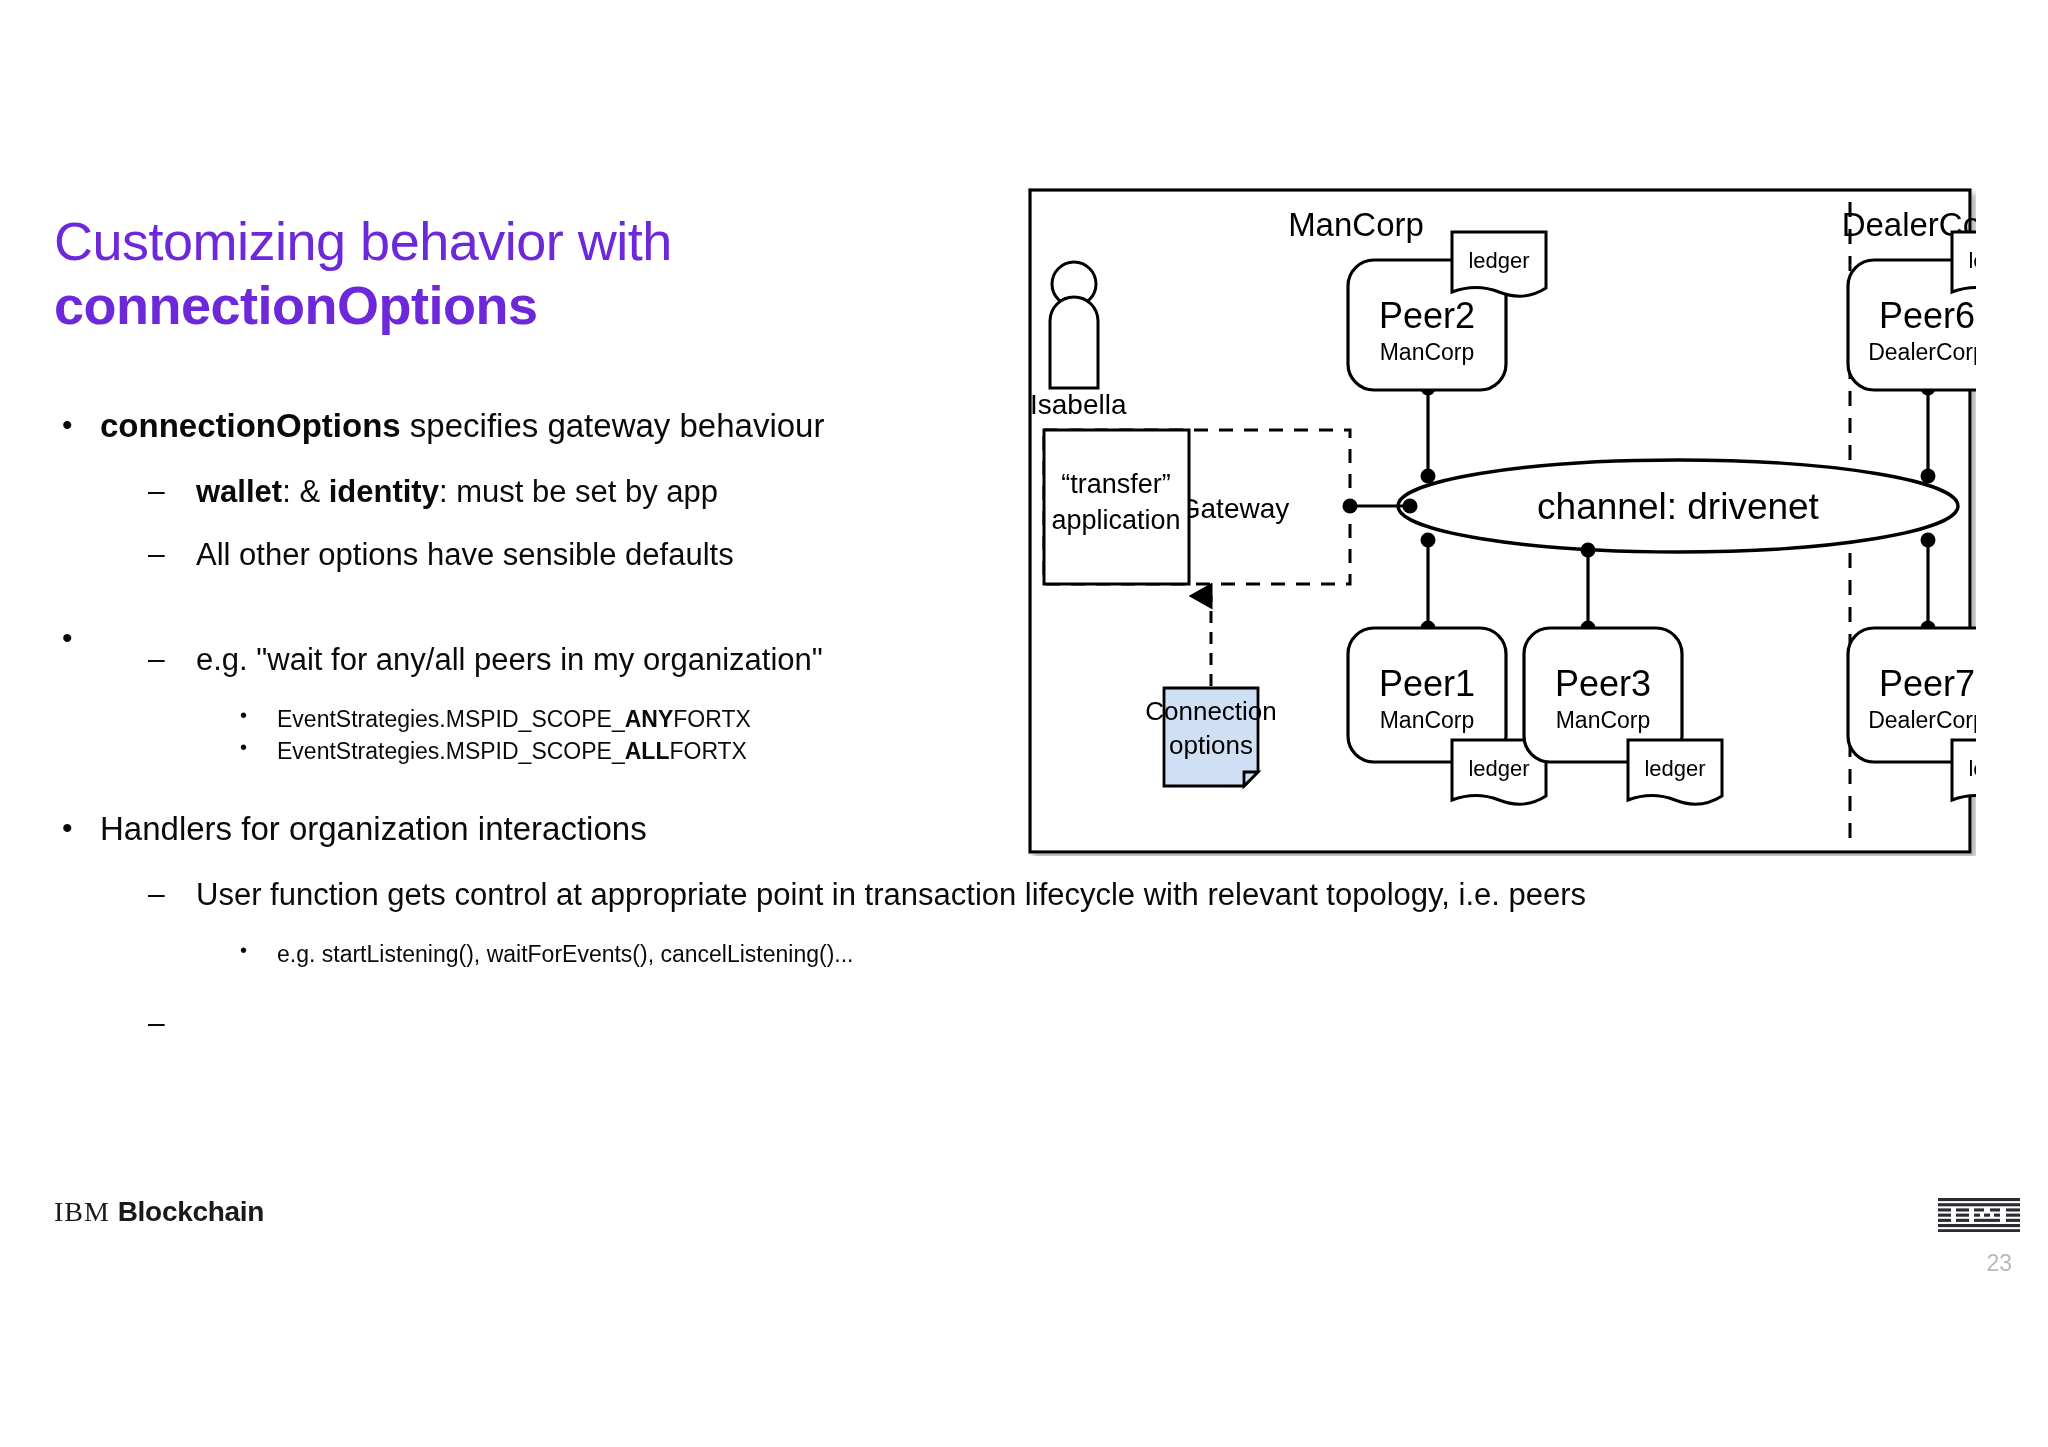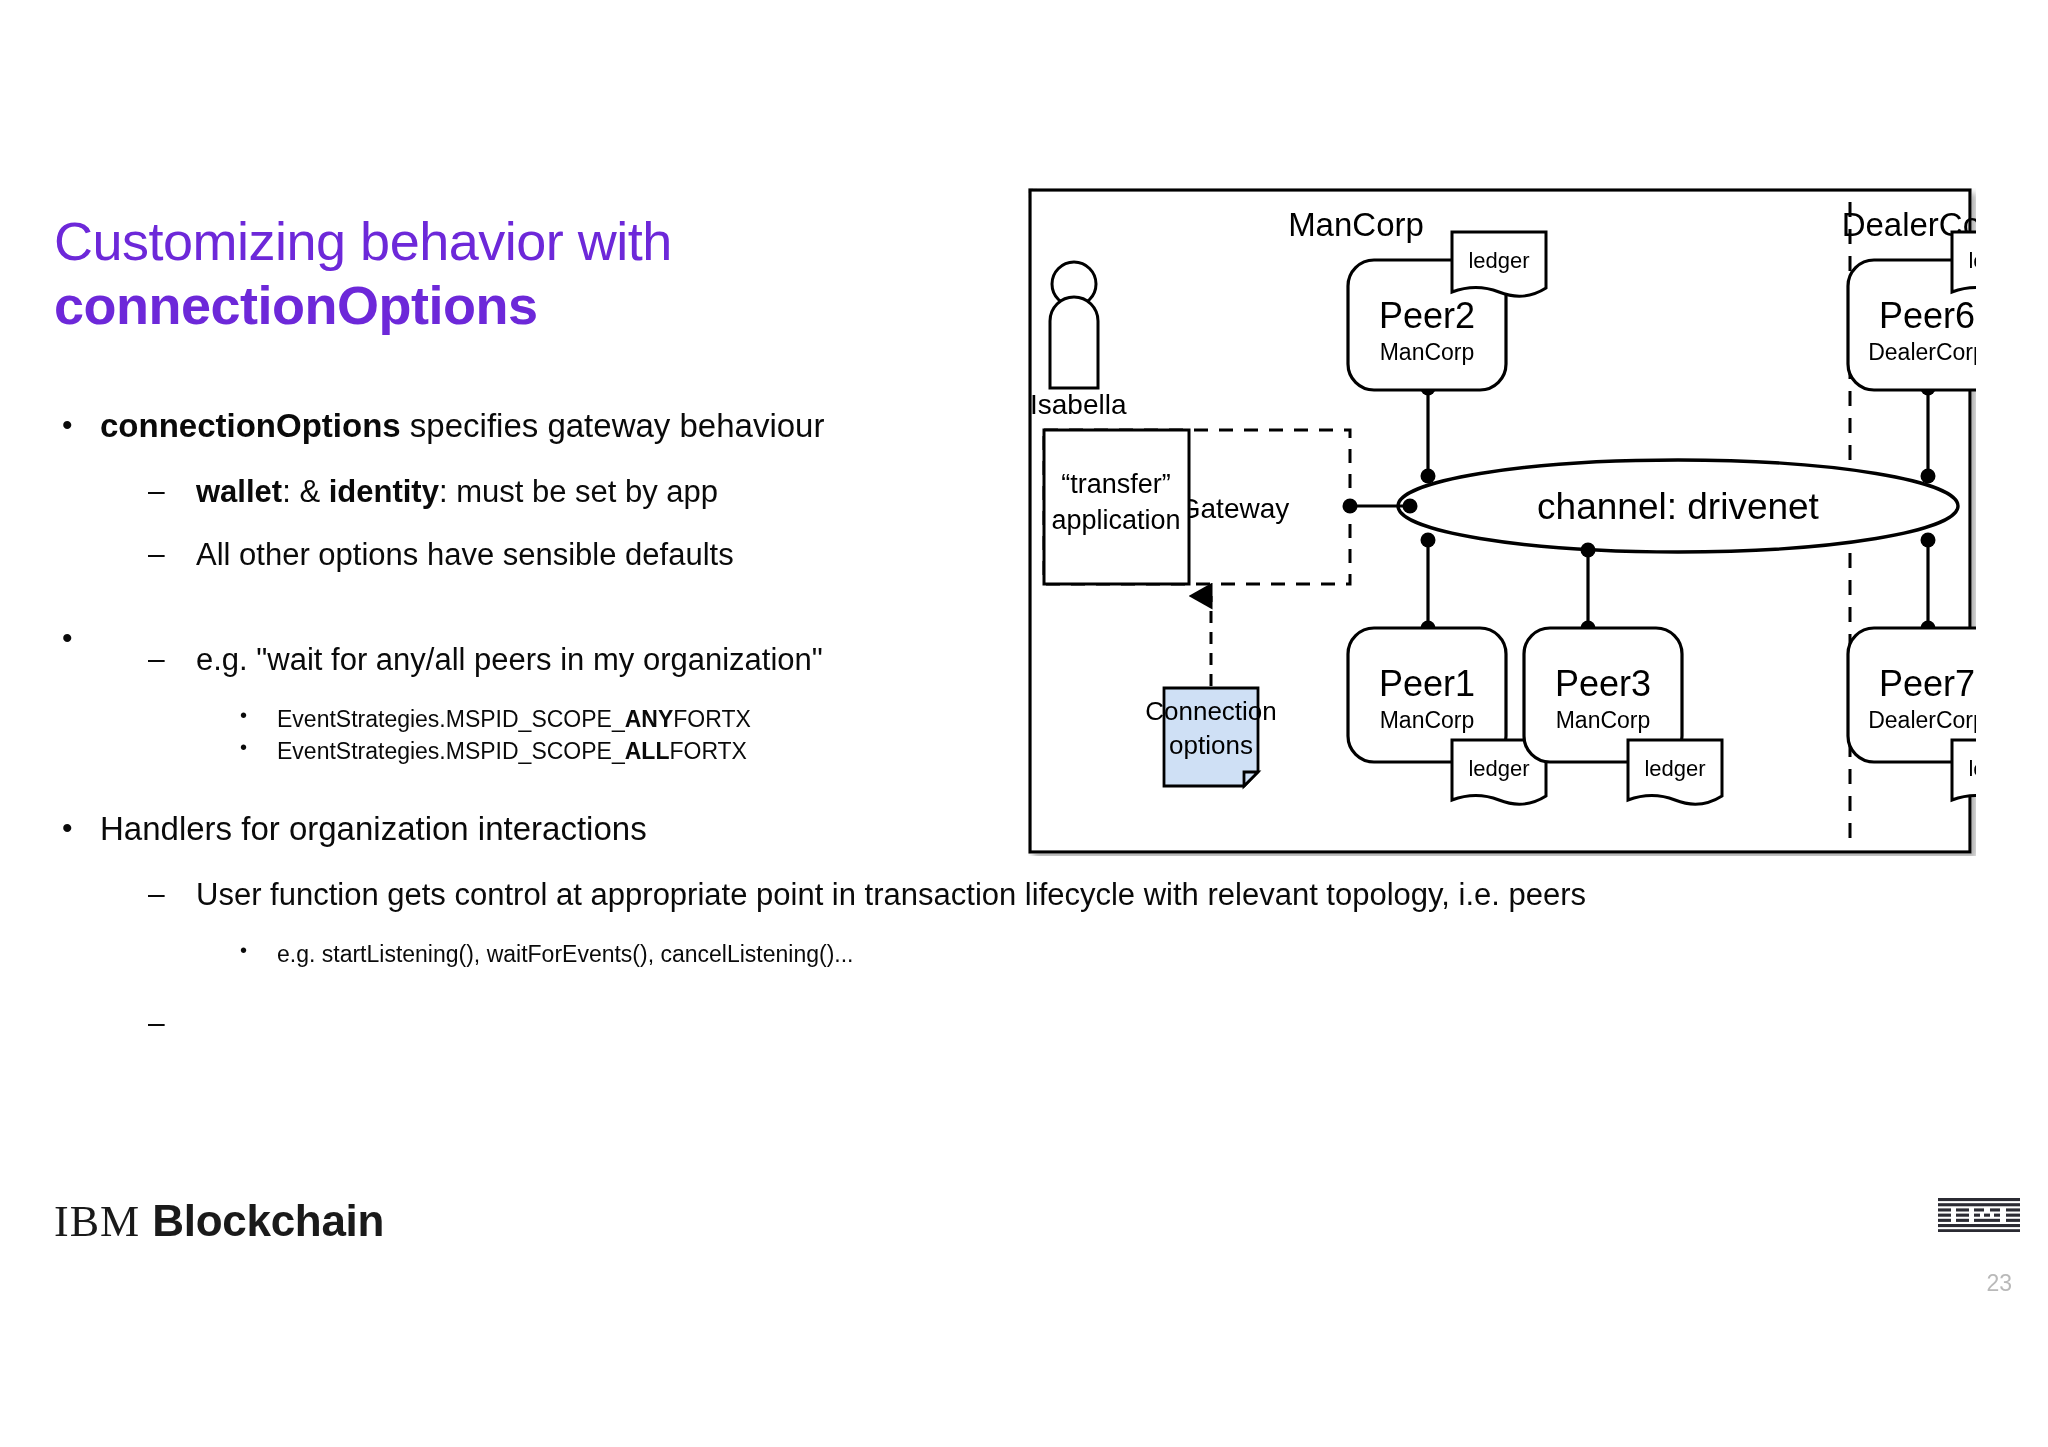--- a/index.html
+++ b/index.html
@@ -80,21 +80,21 @@
   .gap-sm { height: 22px; }
   .gap-md { height: 34px; }
   .gap-lg { height: 40px; }
   b { font-weight: 700; }
 
   
   #footer-brand {
     position: absolute;
     left: 54px;
     top: 1196px;
-    font-size: 44px;
+    font-size: 28px;
     color: #1a1a1a;
     white-space: nowrap;
   }
   #footer-brand .ibm-word {
     font-family: "Liberation Serif", serif;
     font-weight: 400;
     letter-spacing: 1px;
   }
   #footer-brand .product {
     font-weight: 700;
@@ -106,21 +106,20 @@
     top: 1198px;
     width: 82px;
     height: 34px;
   }
   #page-number {
     position: absolute;
     right: 36px;
     top: 1250px;
     font-size: 23px;
     color: #b9b9b9;
-    margin-top: 20px;
   }
 
   
   #diagram {
     position: absolute;
     left: 1028px;
     top: 188px;
     width: 948px;
     height: 524px;
   }

